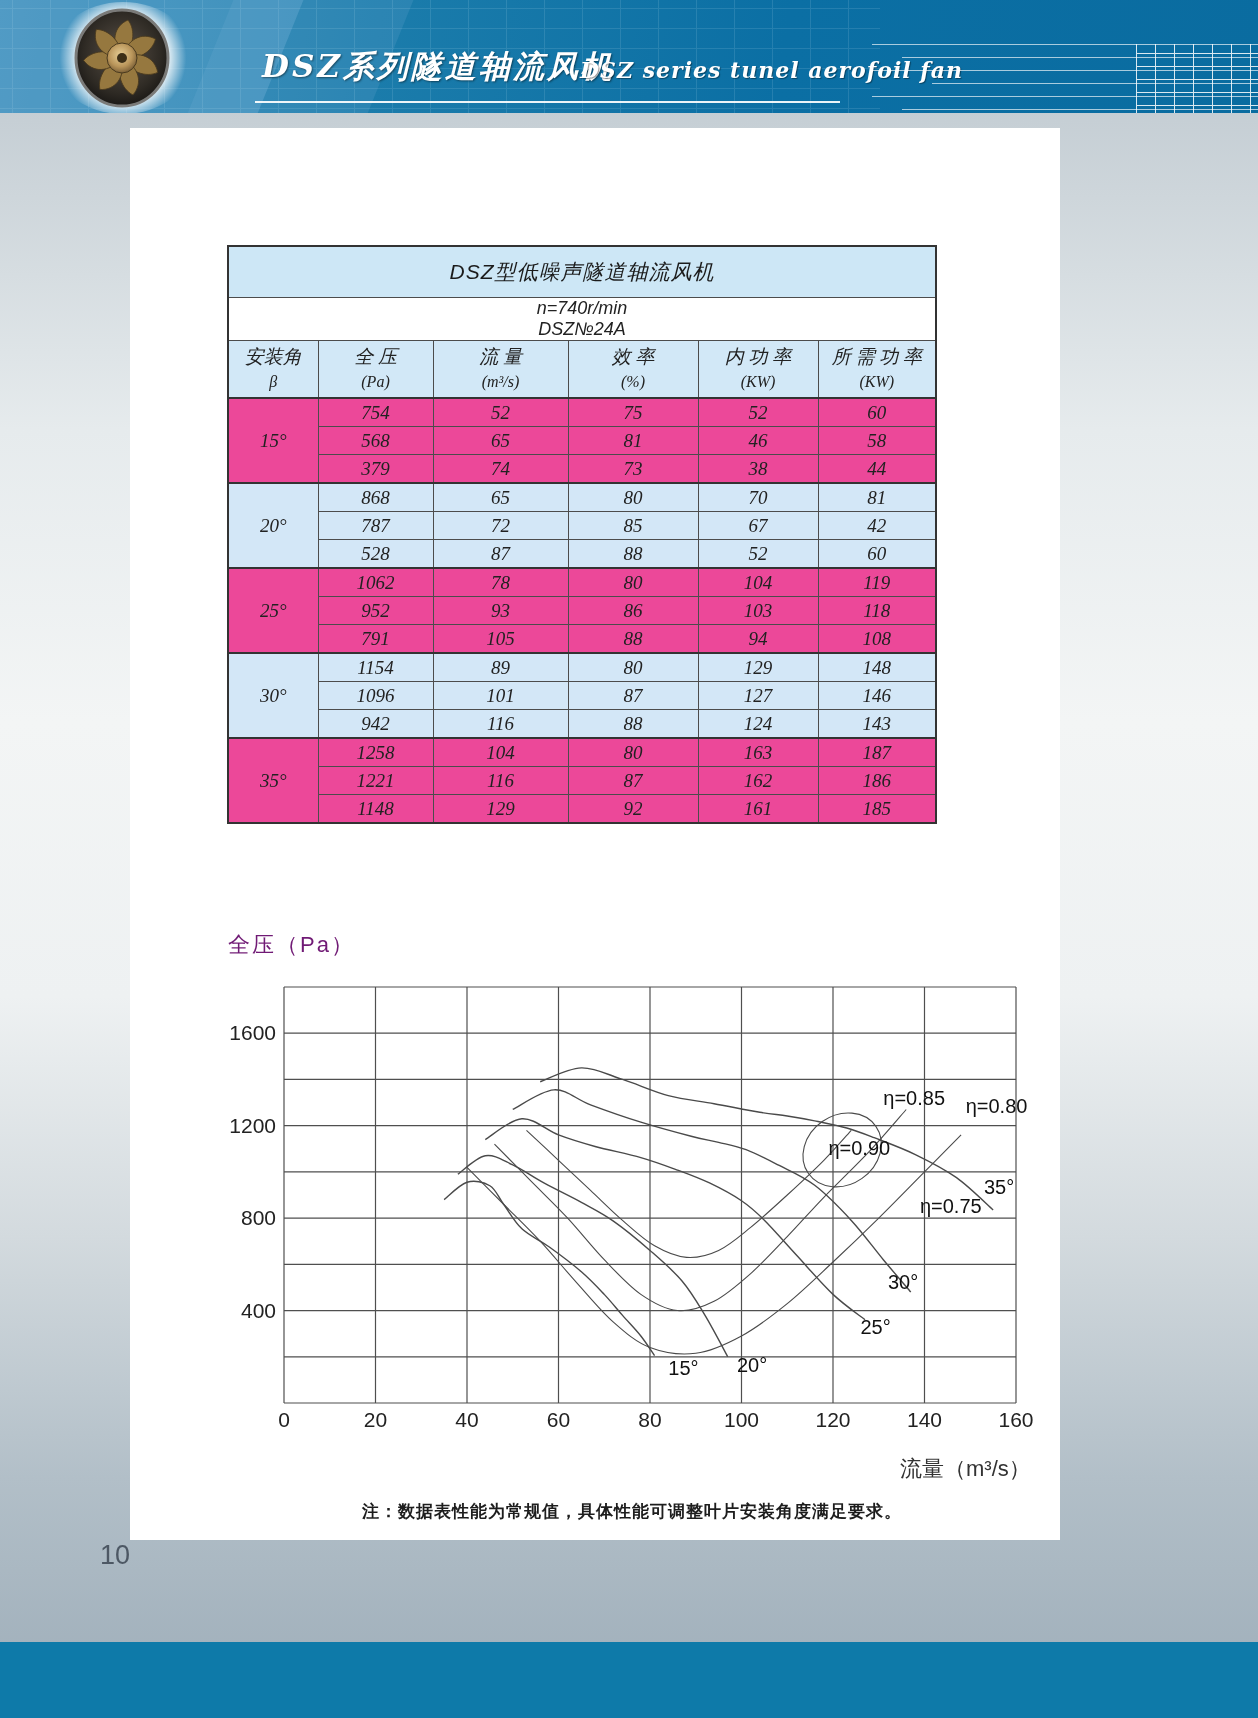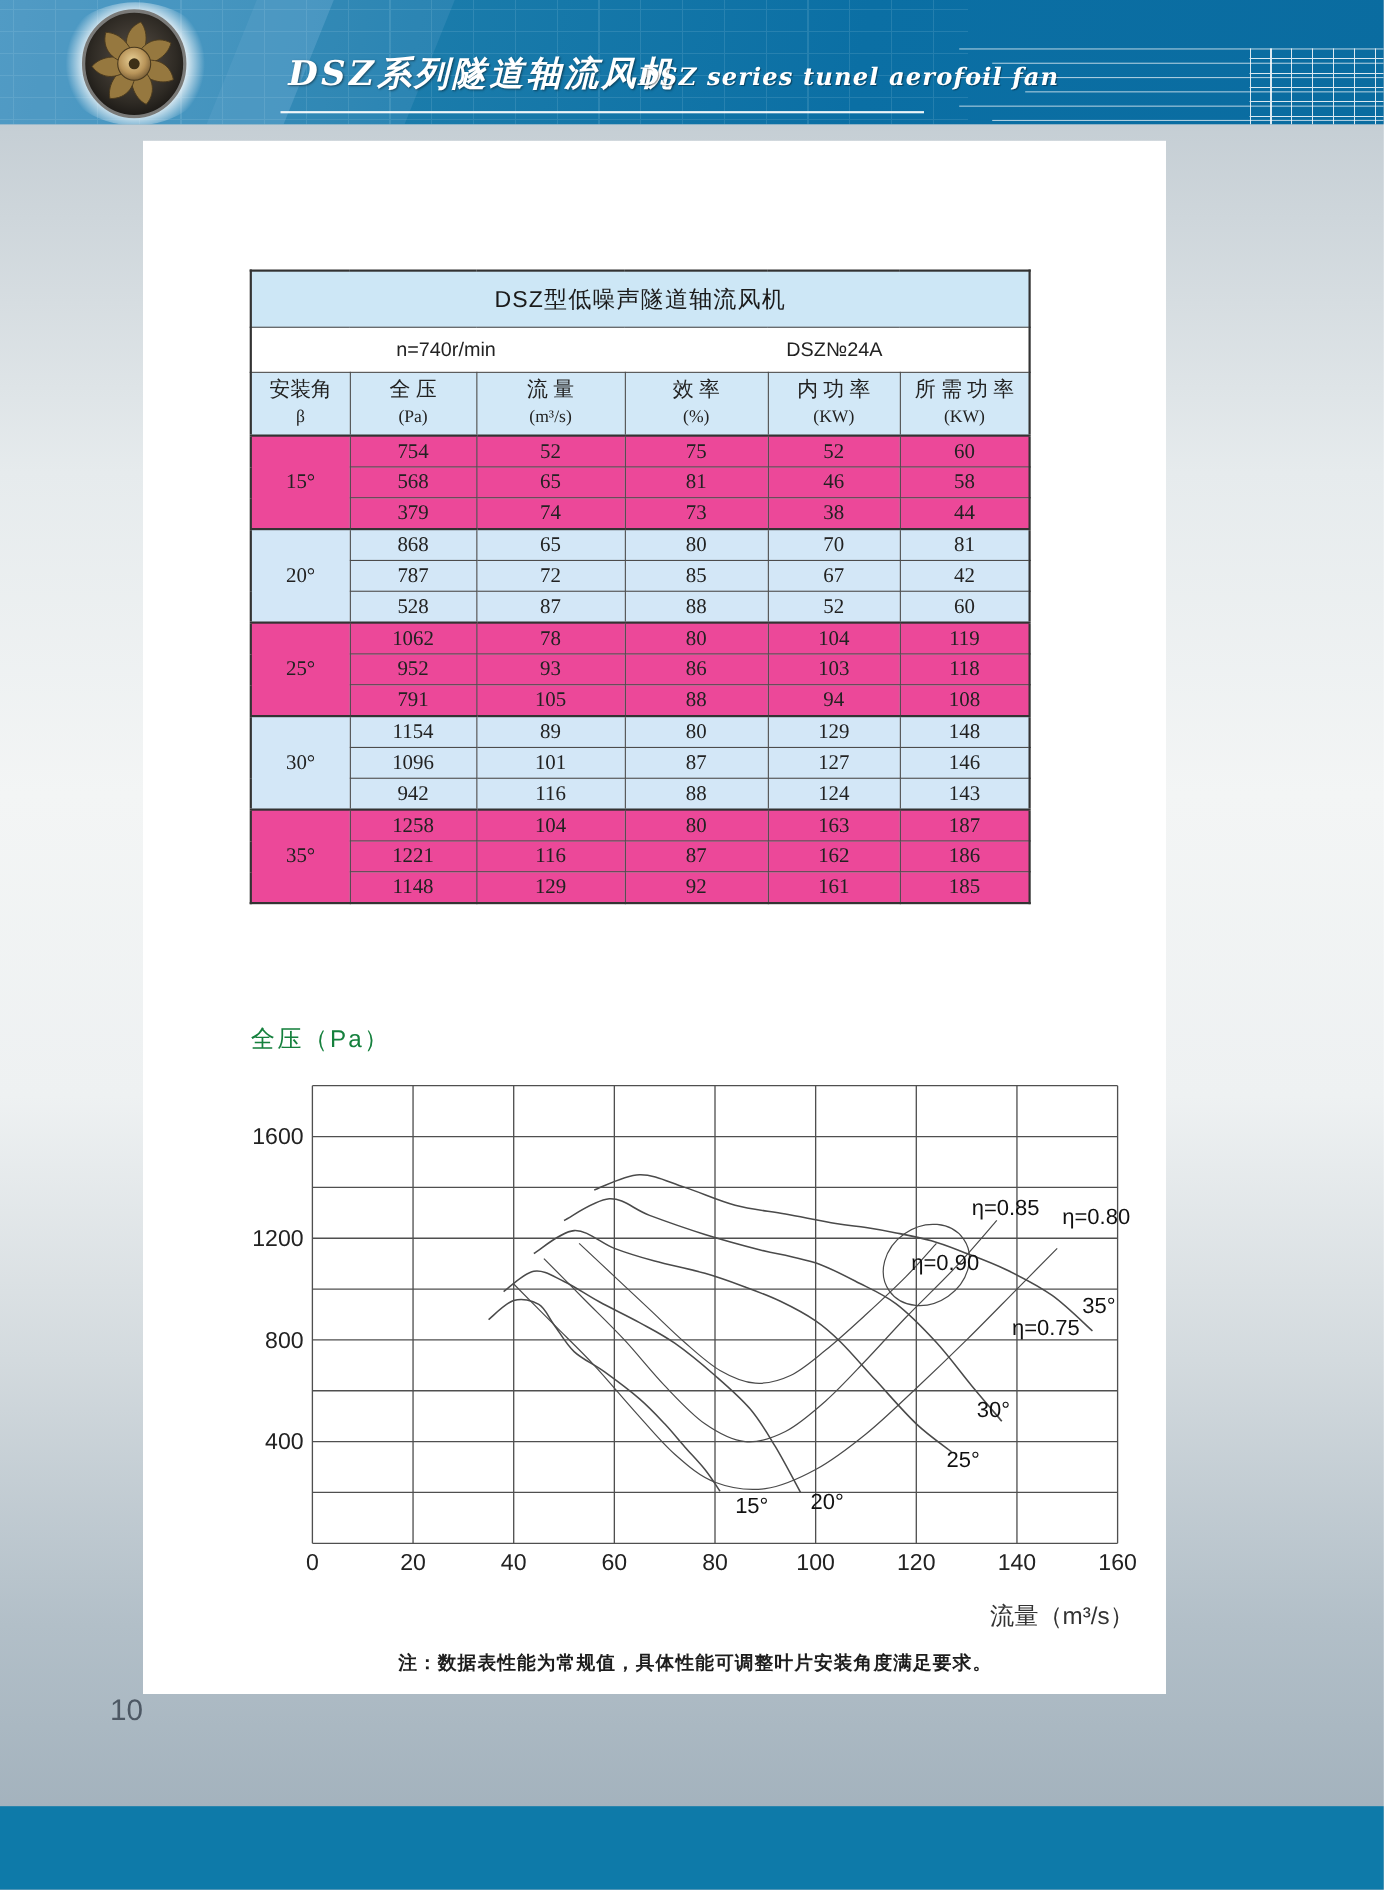--- a/index.html
+++ b/index.html
@@ -26,38 +26,38 @@
   .hdr-mesh{position:absolute;left:1136px;top:44px;width:122px;height:75px;opacity:.85;
      background-image:repeating-linear-gradient(90deg,#fff 0 1px,transparent 1px 19px),
                       repeating-linear-gradient(0deg,#fff 0 1px,transparent 1px 13px);}
   .hdr-hline{position:absolute;height:1px;background:rgba(255,255,255,.65);}
 
   
   .panel{position:absolute;left:130px;top:128px;width:930px;height:1412px;background:#ffffff;}
 
   
   table.spec{position:absolute;left:227px;top:245px;border-collapse:collapse;table-layout:fixed;
-             font-family:"Liberation Serif","DejaVu Serif",serif;color:#222;}
+             font-family:"Liberation Serif","DejaVu Serif",serif;color:#222;font-style:italic;}
   table.spec td,table.spec th{border:1px solid #4c4c4c;text-align:center;vertical-align:middle;padding:0;}
   table.spec{border:2px solid #333;}
   .t-title{height:50px;background:#cde7f6;font-family:"Liberation Sans","DejaVu Sans",sans-serif;
            font-size:21px;letter-spacing:1px;color:#1b1b1b;}
   .t-info{height:40px;background:#ffffff;font-family:"Liberation Sans","DejaVu Sans",sans-serif;font-size:18px;}
-  .t-info-flex{display:flex;width:100%;}
+  .t-info-flex{display:flex;width:100%;flex-direction:column;}
   .t-info-flex span{flex:1;}
   .t-head th{height:56px;background:#d2e8f7;font-weight:normal;font-size:19px;line-height:25px;border-bottom:2px solid #333;}
   .t-head .u{font-size:16px;}
   tr.drow td{height:27px;font-size:19px;}
   td.angle{font-size:19px;}
   .tint-green{background:#ec4899;}
   .tint-blue{background:#d3e7f7;margin-left:21px;}
   tr.gfirst td{border-top:2px solid #333;}
 
   
-  .chart-title{position:absolute;left:228px;top:930px;font-size:22px;color:#15803d;letter-spacing:2px;text-align:center;}
+  .chart-title{position:absolute;left:228px;top:930px;font-size:22px;color:#701a75;letter-spacing:2px;text-align:center;}
   svg.chart{position:absolute;left:200px;top:958px;}
   .note{position:absolute;left:362px;top:1500px;font-size:17px;font-weight:bold;color:#1d1d1d;letter-spacing:1px;}
   .page-num{position:absolute;left:100px;top:1540px;font-size:27px;color:#4d5864;}
   .footer{position:absolute;left:0;top:1642px;width:1258px;height:76px;background:#0e7aa9;}
 </style>
 </head>
 <body>
 
 <div class="header">
   <div class="hdr-panel1"></div>

